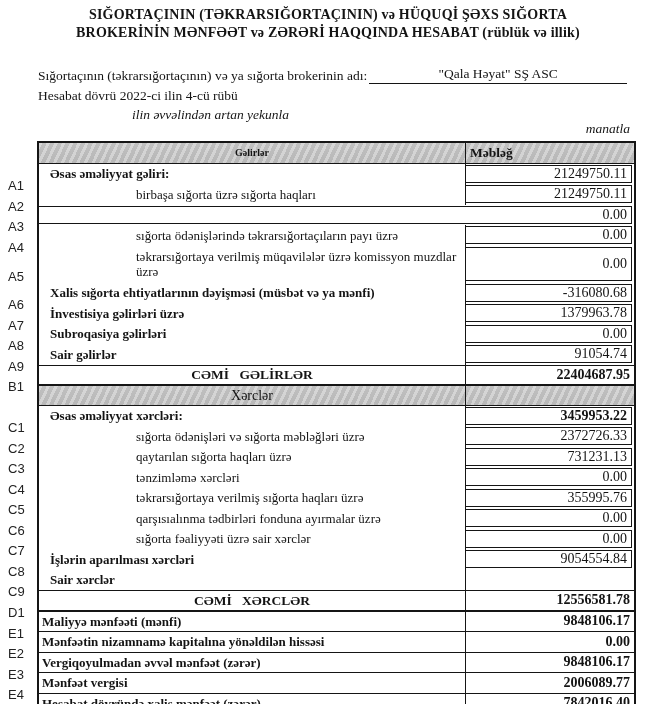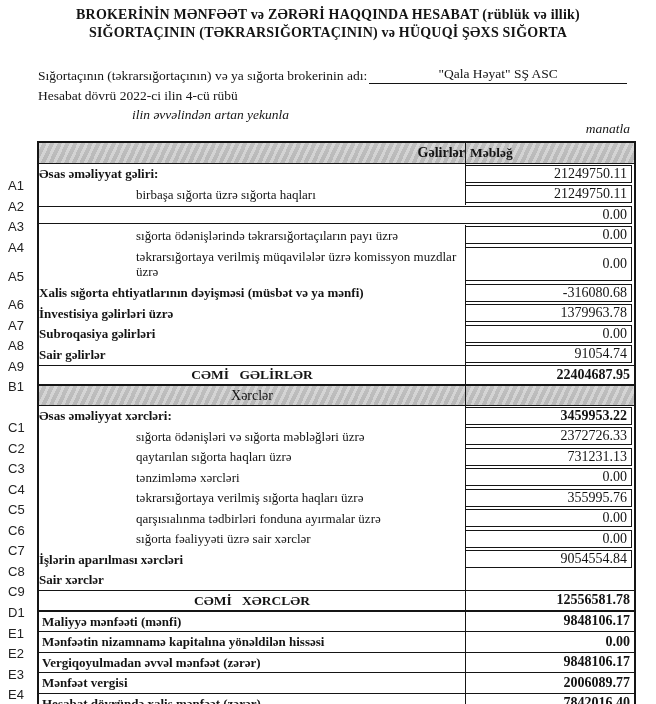--- a/index.html
+++ b/index.html
@@ -43,25 +43,25 @@
   }
   .val.b{font-weight:bold;}
 
   
   .row.header{
     border-bottom:1.6px solid #151515;font-weight:bold;
     background:
       repeating-linear-gradient(115deg, rgba(255,255,255,.28) 0 3px, rgba(0,0,0,0.04) 3px 7px),
       linear-gradient(#c8c8c8,#bfbfbf);
   }
-  .row.header .lbl{justify-content:flex-end;font-size:14px;}
+  .row.header .lbl{justify-content:center;font-size:10px;}
   .row.header .val{justify-content:flex-start;padding-left:4px;font-size:13.5px;}
 
   
-  .row.item .lbl{padding-left:0;text-align:right;}
+  .row.item .lbl{padding-left:11px;text-align:right;}
   .row.item .lbl span{font-weight:bold;}
 
   
   .row.sub .lbl{padding-left:97px;}
   .row.sub .lbl span{max-width:324px;}
 
   
   .row.item .val,.row.sub .val{
     border:1.4px solid #151515;border-left:none;
     margin:1.3px 2px 1.3px 0;
@@ -86,22 +86,22 @@
   
   .row.final{border-top:1.5px solid #151515;}
   .row.final .lbl{padding-left:3px;}
   .row.final .lbl span{font-weight:bold;}
   .row.final .val{font-weight:bold;}
 </style>
 </head>
 <body>
 
 <div class="title">
+  <div>SIĞORTAÇININ (TƏKRARSIĞORTAÇININ) və HÜQUQİ ŞƏXS SIĞORTA</div>
   <div>BROKERİNİN MƏNFƏƏT və ZƏRƏRİ HAQQINDA HESABAT (rüblük və illik)</div>
-  <div>SIĞORTAÇININ (TƏKRARSIĞORTAÇININ) və HÜQUQİ ŞƏXS SIĞORTA</div>
 </div>
 
 <div class="meta-line m1">
   <span>Sığortaçının (təkrarsığortaçının) və ya sığorta brokerinin adı:</span><span class="name-underline">"Qala Həyat" SŞ ASC</span>
 </div>
 <div class="meta-line m2">Hesabat dövrü 2022-ci ilin 4-cü rübü</div>
 <div class="meta-line m3">ilin əvvəlindən artan yekunla</div>
 <div class="manatla">manatla</div>
 
 <div class="table">

